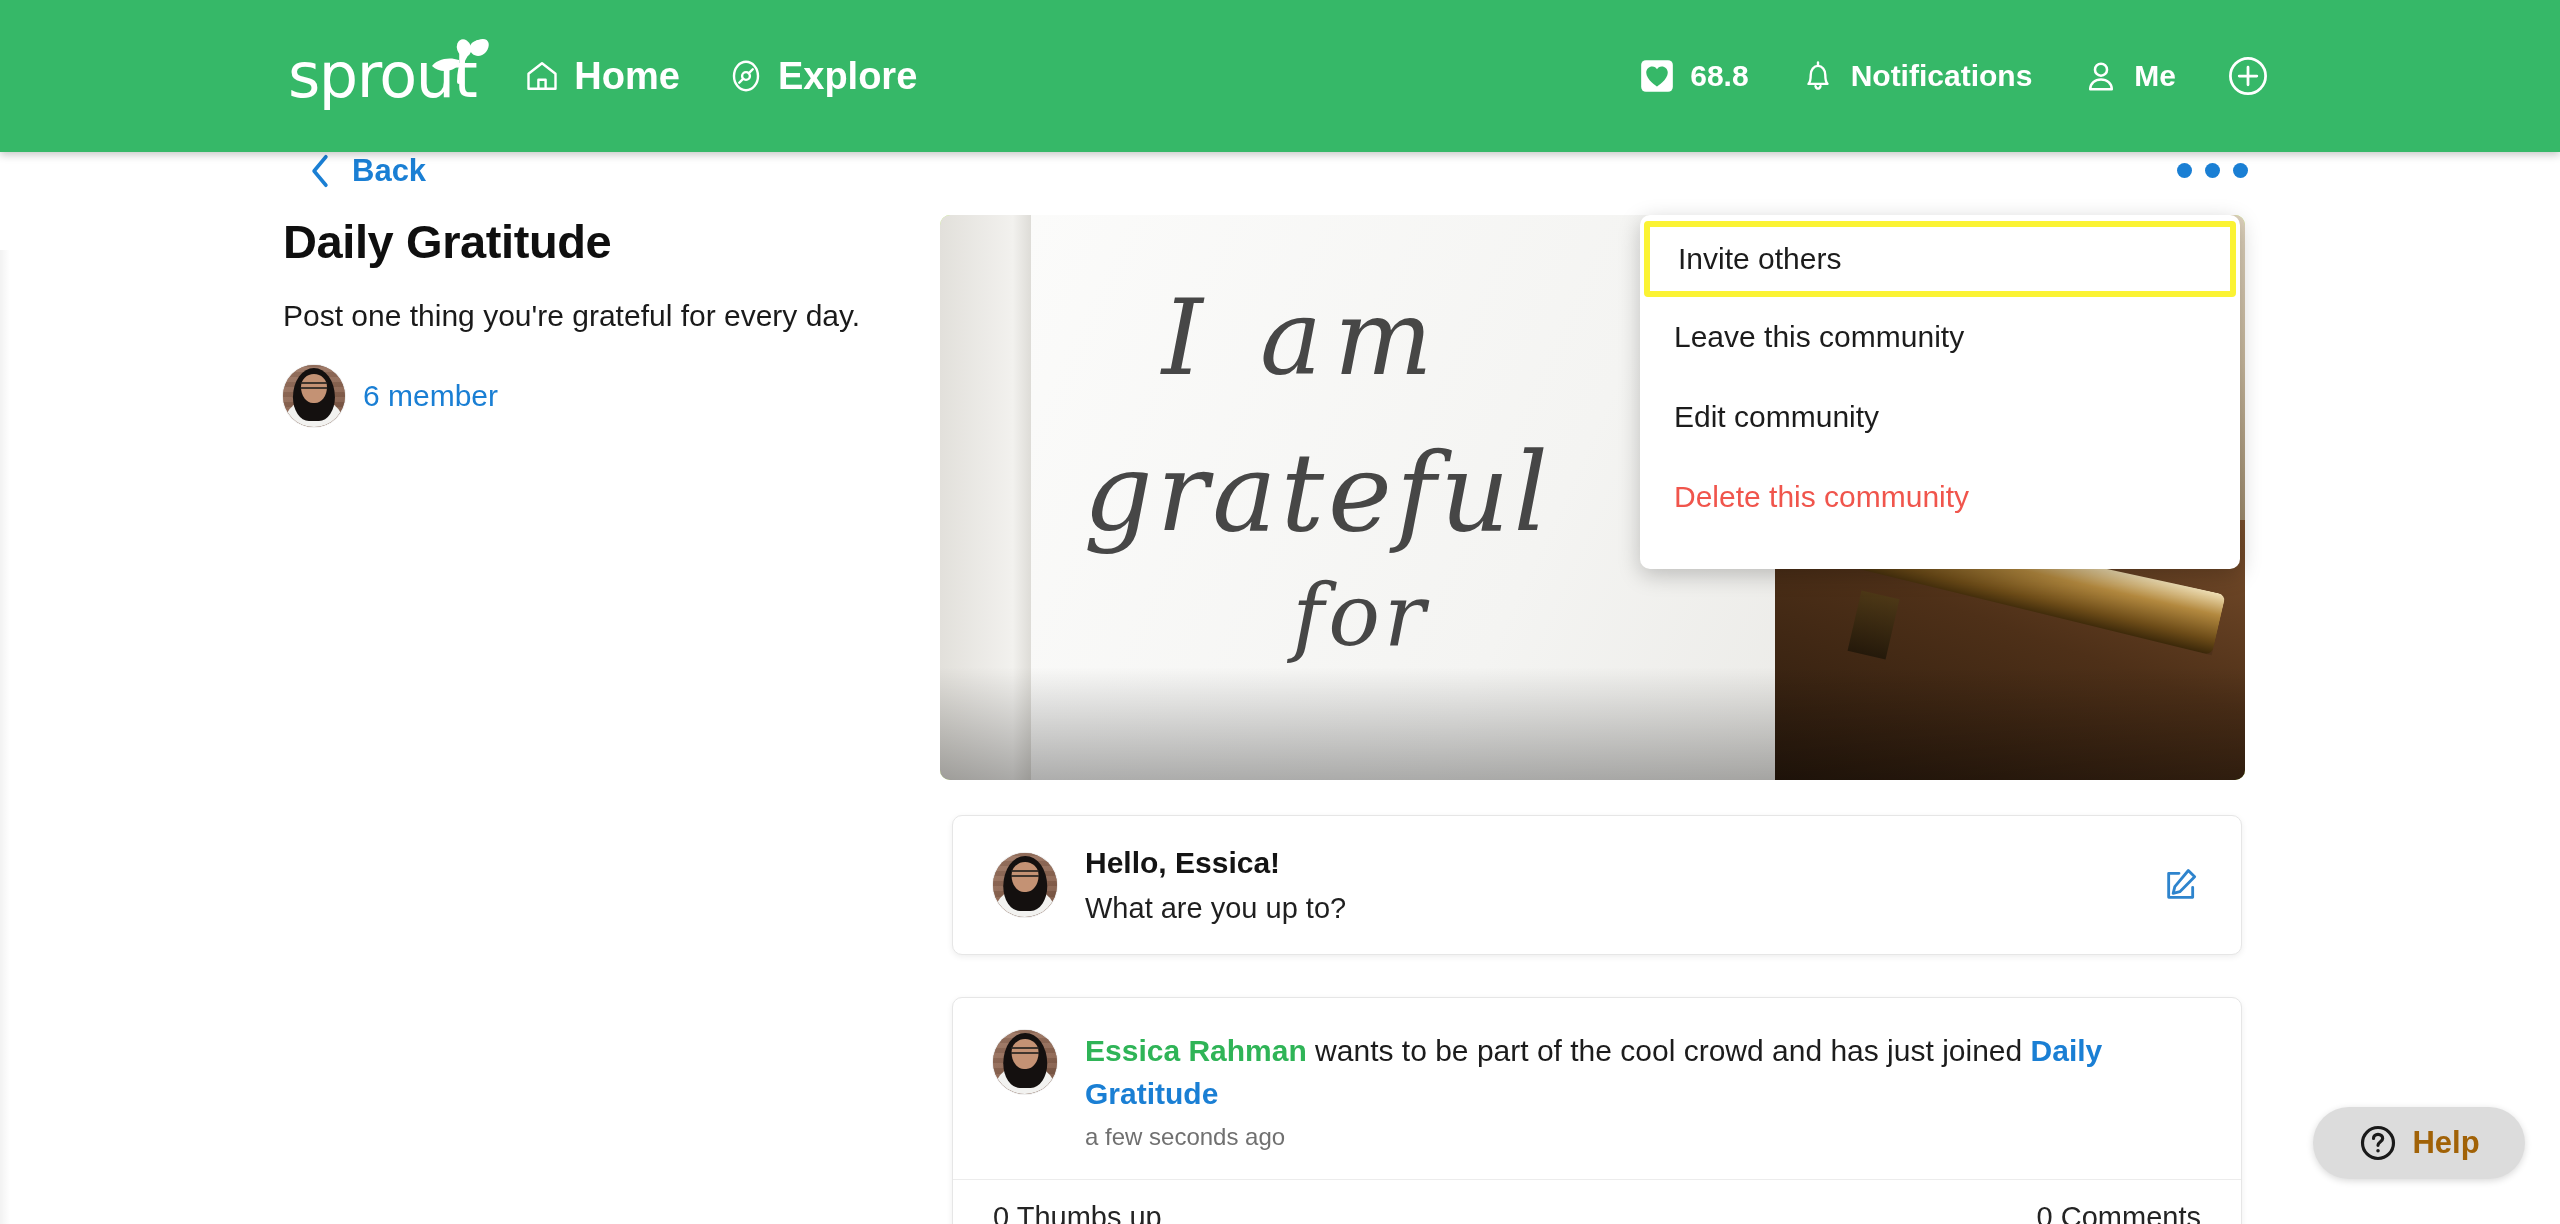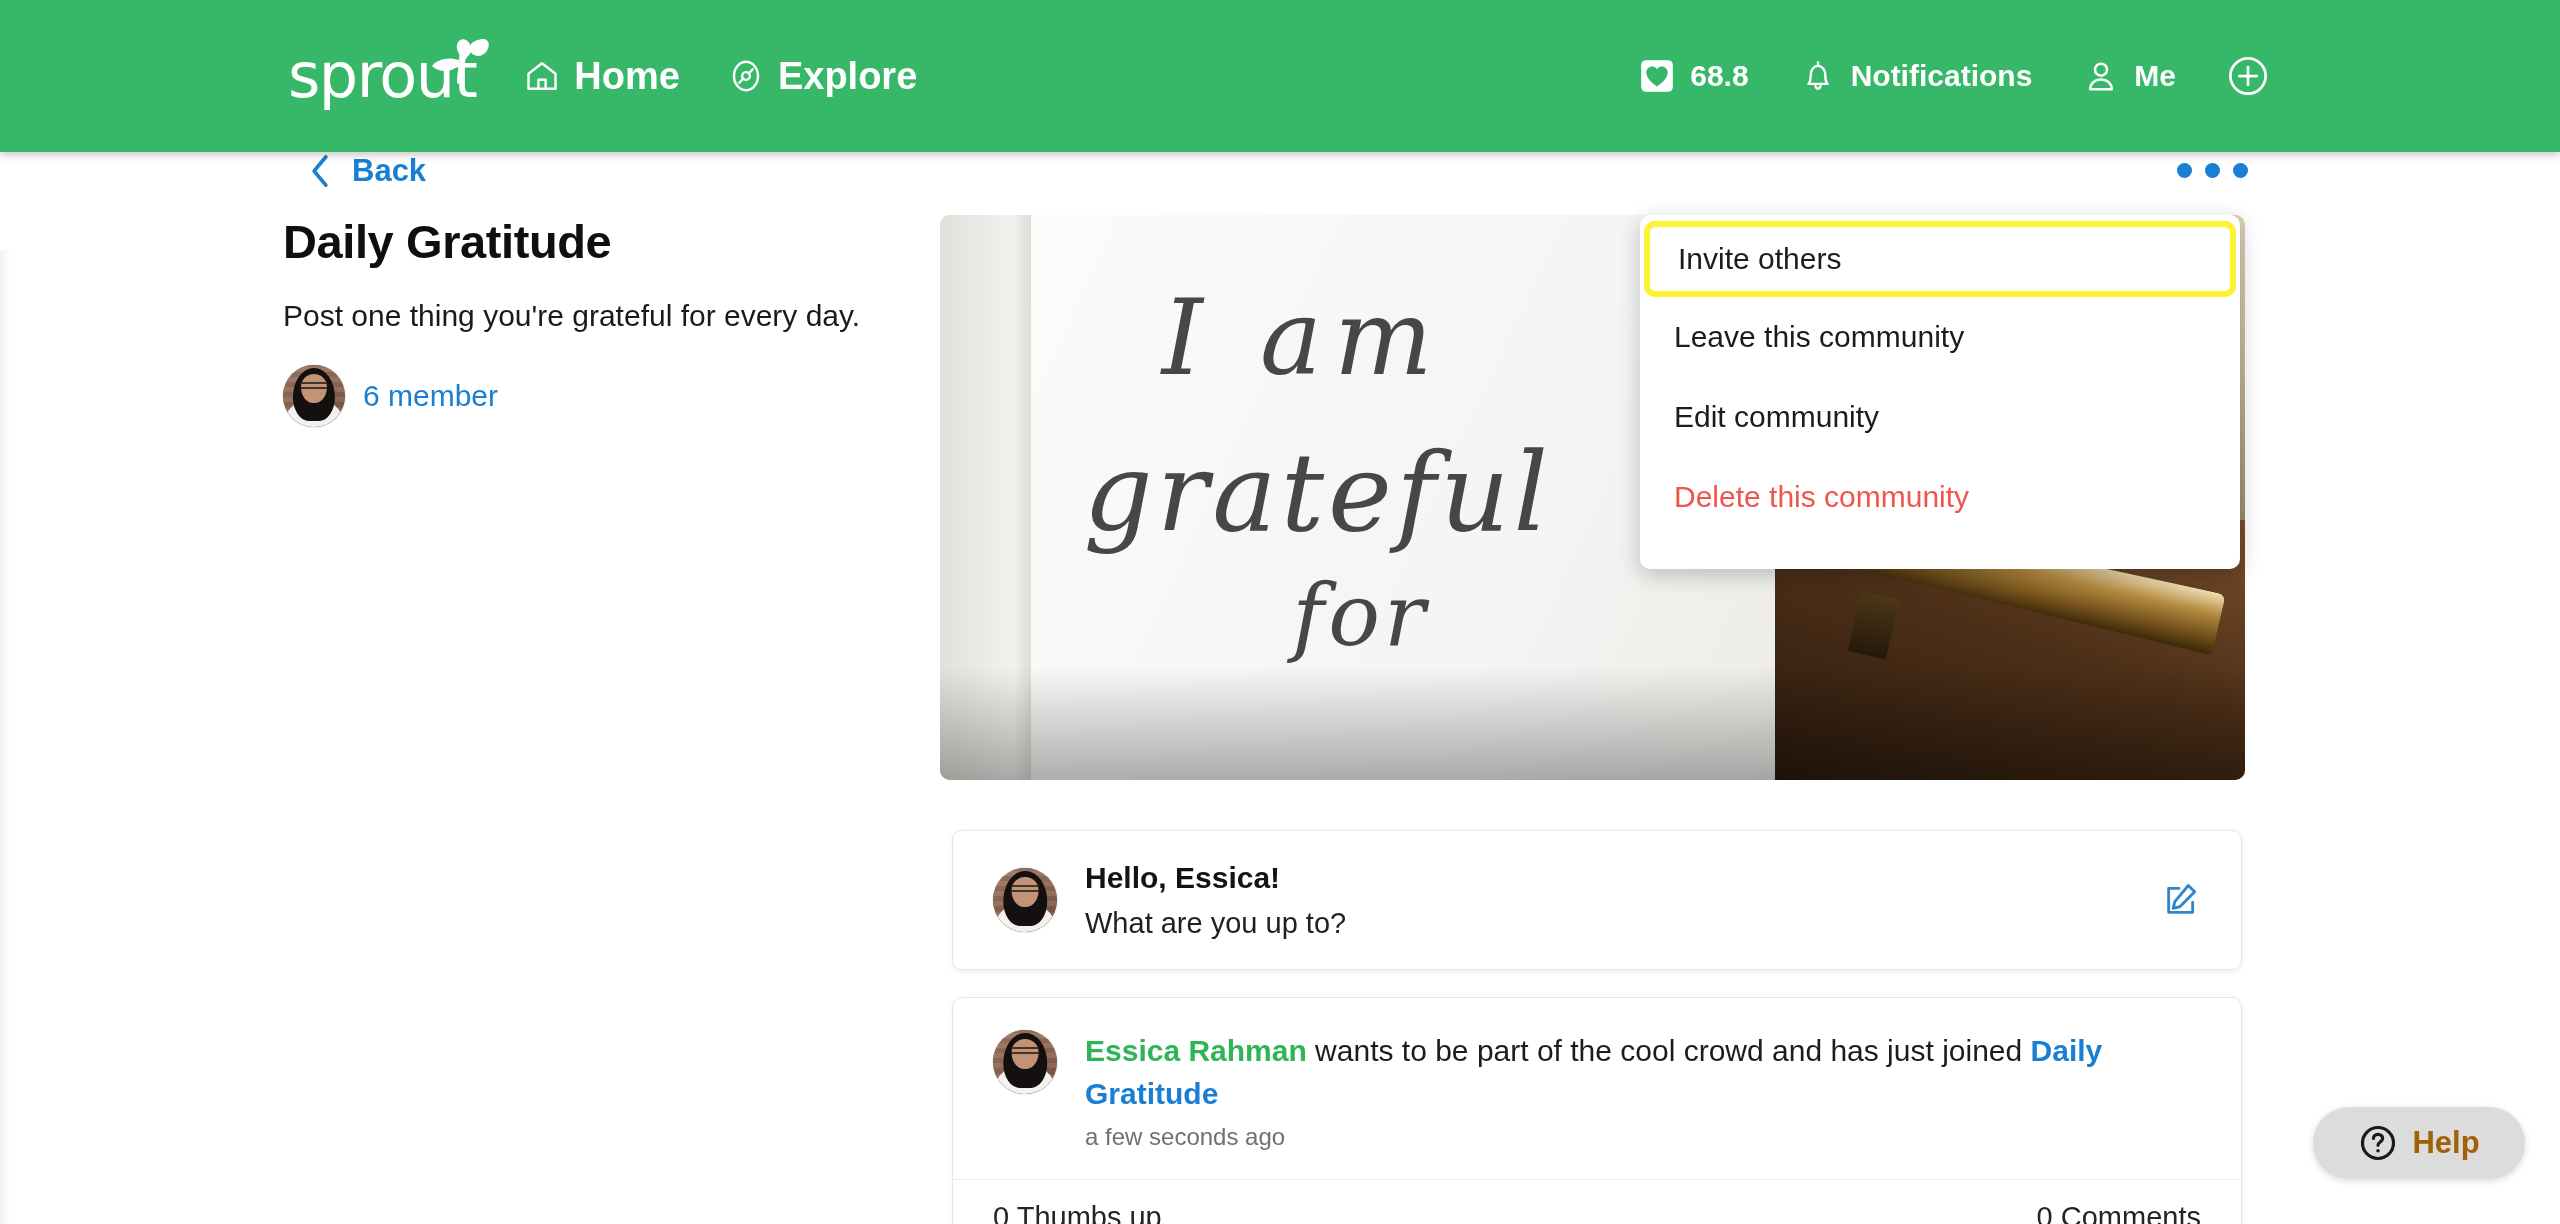--- a/index.html
+++ b/index.html
@@ -262,37 +262,37 @@
     font-size: 30px;
     color: #1c1c1c;
     padding: 0 34px;
     height: 80px;
     display: flex; align-items: center;
     cursor: pointer;
   }
   .menu-item.highlighted {
     margin: 0 4px;
     border: 6px solid #fbf333;
-    border-radius: 11px;
+    border-radius: 4px;
     padding: 0 28px;
     height: 76px;
   }
   .menu-item.danger { color: #f0554c; }
 
   
   .card {
     position: absolute;
     left: 952px;
     width: 1290px;
     background: #fff;
     border: 1px solid #e6e6e6;
     border-radius: 10px;
     box-shadow: 0 2px 6px rgba(0,0,0,0.07);
   }
-  .card-compose { top: 690px; height: 140px; margin-top: 15px; }
+  .card-compose { top: 690px; height: 140px; }
   .card-activity { top: 872px; min-height: 227px; }
 
   .compose-inner {
     display: flex; align-items: center;
     height: 100%;
     padding: 0 40px;
   }
   .compose-texts { margin-left: 28px; }
   .compose-greeting {
     font-size: 30px; font-weight: 700; color: #141414;

